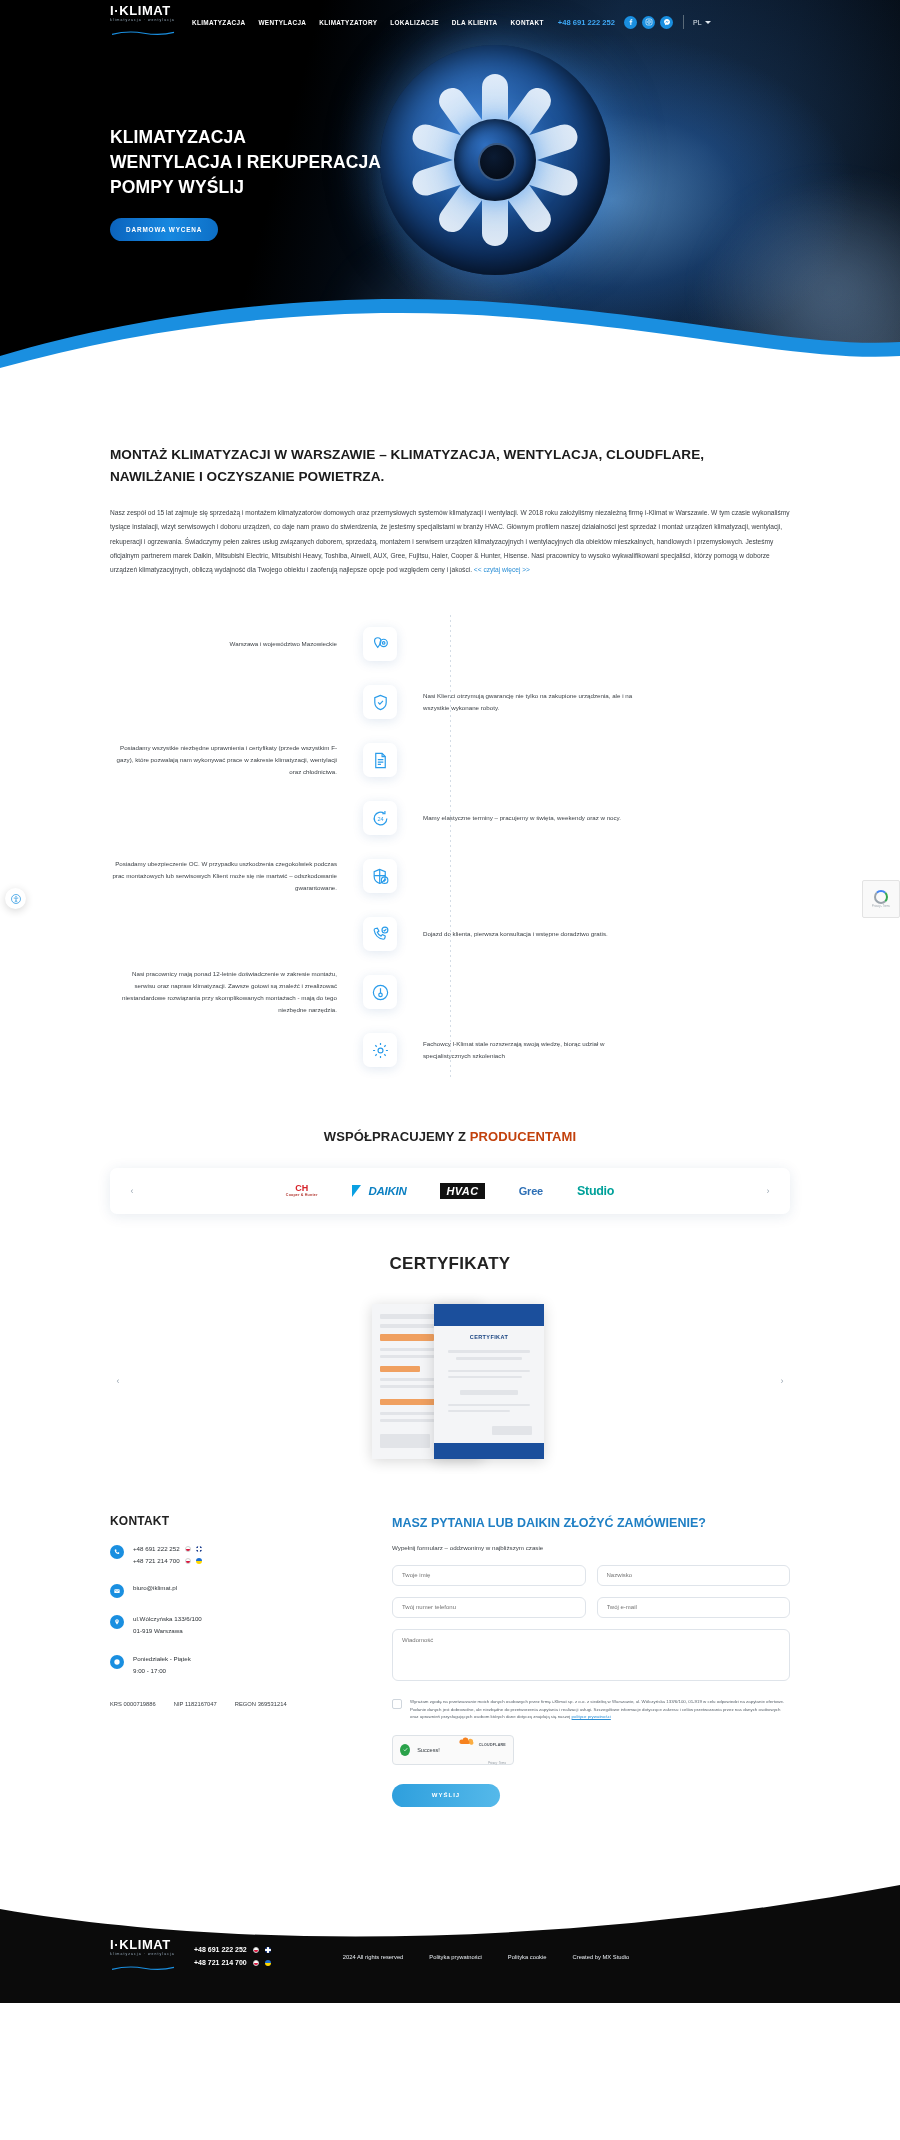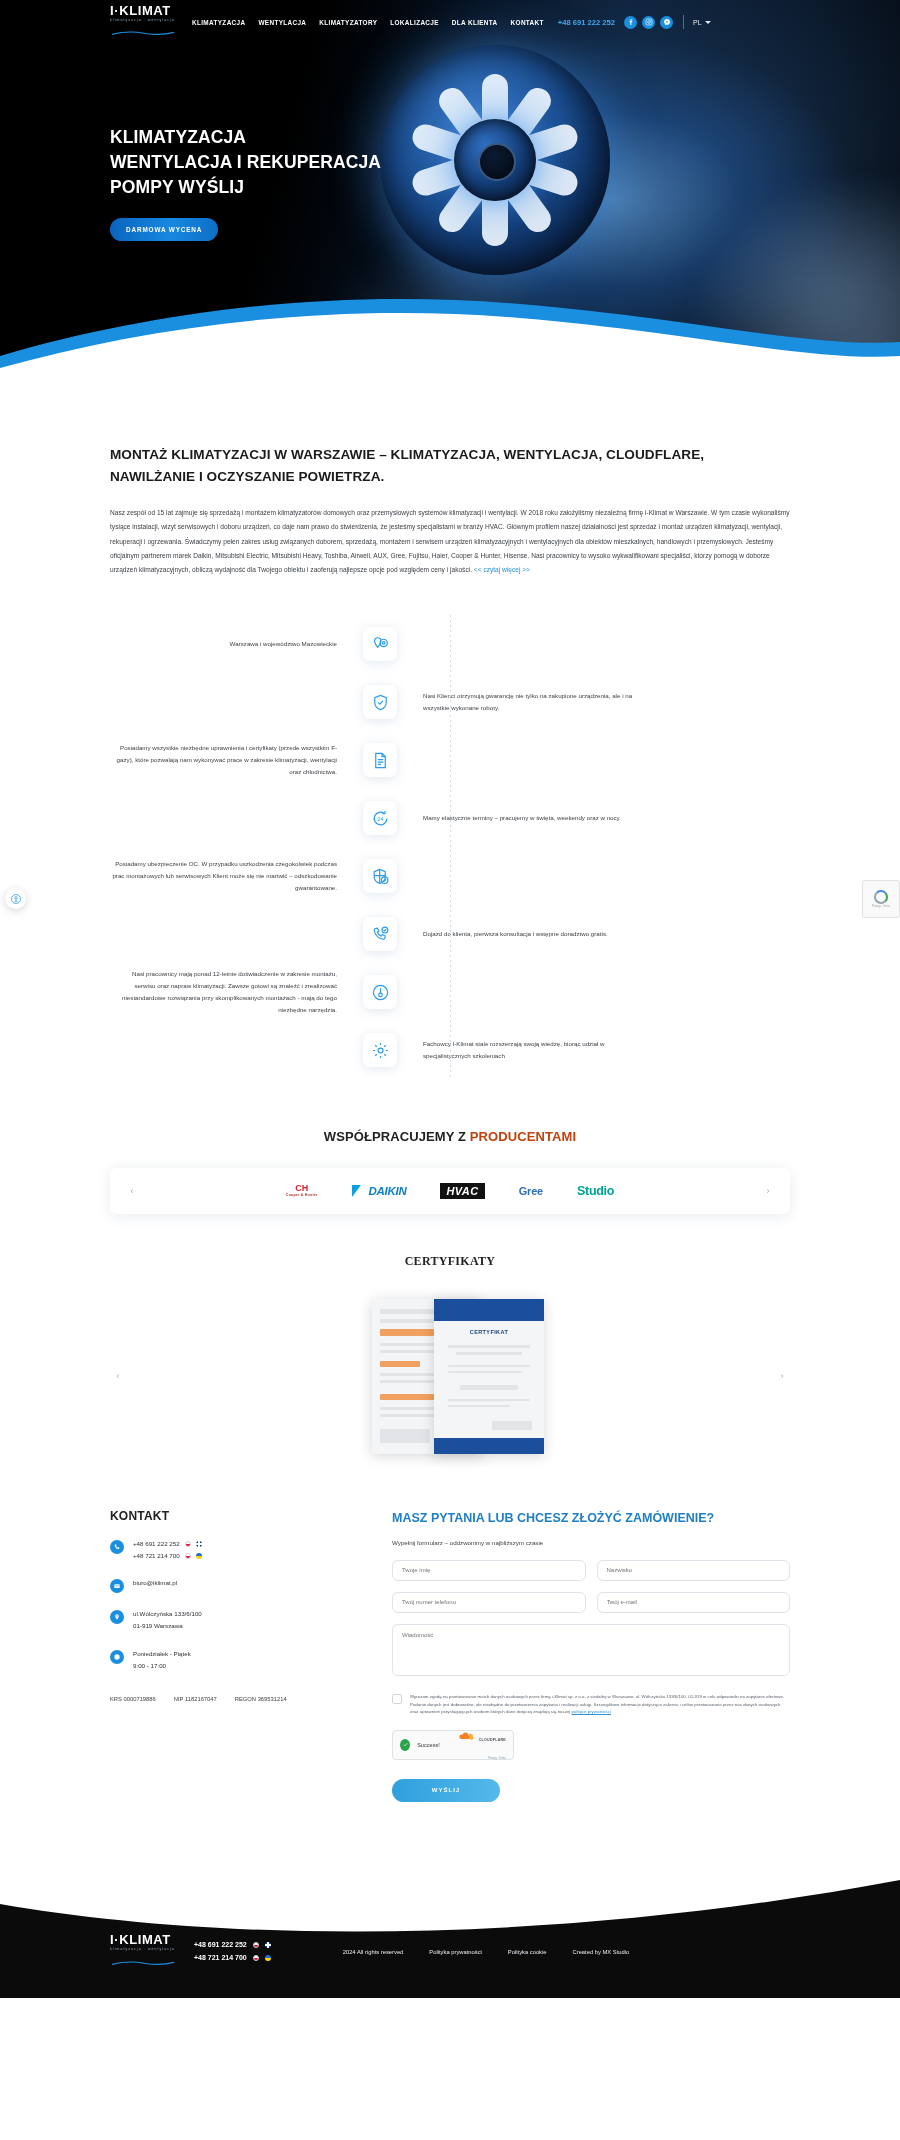--- a/index.html
+++ b/index.html
@@ -171,21 +171,21 @@
   .b-ch .sub { font-size: 3.6px; color: #b0332c; letter-spacing: .2px; margin-top: 1px; font-weight: 700; }
   .b-daikin { display: flex; align-items: center; gap: 8px; }
   .b-daikin .tri { width: 0; height: 0; border-left: 9px solid #0aa0e2; border-bottom: 12px solid transparent; }
   .b-daikin .txt { font-size: 11.5px; font-weight: 800; font-style: italic; color: #0a7fc2; letter-spacing: -.3px; }
   .b-gree { background: #111; color: #fff; padding: 2px 6px; font-size: 11px; font-weight: 800; font-style: italic; letter-spacing: .5px; }
   .b-haier { font-size: 11px; font-weight: 700; color: #2d6fb5; letter-spacing: -.2px; }
   .b-hisense { font-size: 12.5px; font-weight: 800; color: #00a19a; letter-spacing: -.3px; }
 
   
   .certs { margin-top: 40px; text-align: center; }
-  .certs h3 { font-size: 12px; font-weight: 800; letter-spacing: .3px; font-family: Liberation Serif, serif; }
+  .certs h3 { font-size: 17px; font-weight: 800; letter-spacing: .3px; }
   .certstage {
     margin-top: 22px; height: 170px; position: relative;
     display: flex; align-items: center; justify-content: center;
   }
   .certstage .arrow { position: absolute; top: 50%; margin-top: -8px; }
   .certstage .arrow.l { left: 0; }
   .certstage .arrow.r { right: 0; }
   .cert-img {
     width: 110px; height: 155px; background: #f4f5f7;
     box-shadow: 0 2px 13px rgba(0,0,0,.16); position: relative; overflow: hidden;
@@ -618,21 +618,21 @@
         </div>
 
         <div class="legal">
           <span>KRS 0000719886</span>
           <span>NIP 1182167047</span>
           <span>REGON 369531214</span>
         </div>
       </div>
 
       <div class="c-right">
-        <h3>MASZ PYTANIA LUB CHCESZ ZŁOŻYĆ ZAMÓWIENIE?</h3>
+        <h3>MASZ PYTANIA LUB DAIKIN ZŁOŻYĆ ZAMÓWIENIE?</h3>
         <div class="sub">Wypełnij formularz – oddzwonimy w najbliższym czasie</div>
 
         <div class="form">
           <div class="frow2">
             <input class="finput" placeholder="Twoje imię" style="">
             <input class="finput" placeholder="Nazwisko" style="">
           </div>
           <div class="frow2">
             <input class="finput" placeholder="Twój numer telefonu" style="">
             <input class="finput" placeholder="Twój e-mail" style="">

